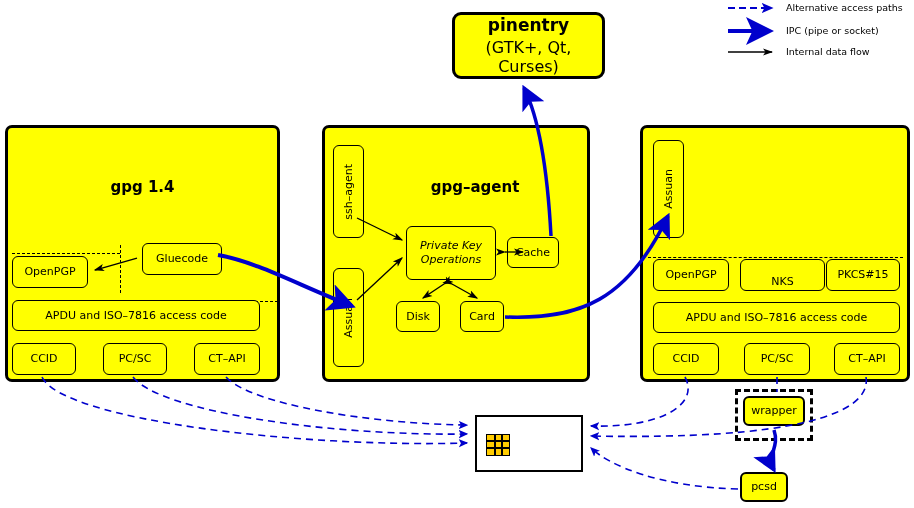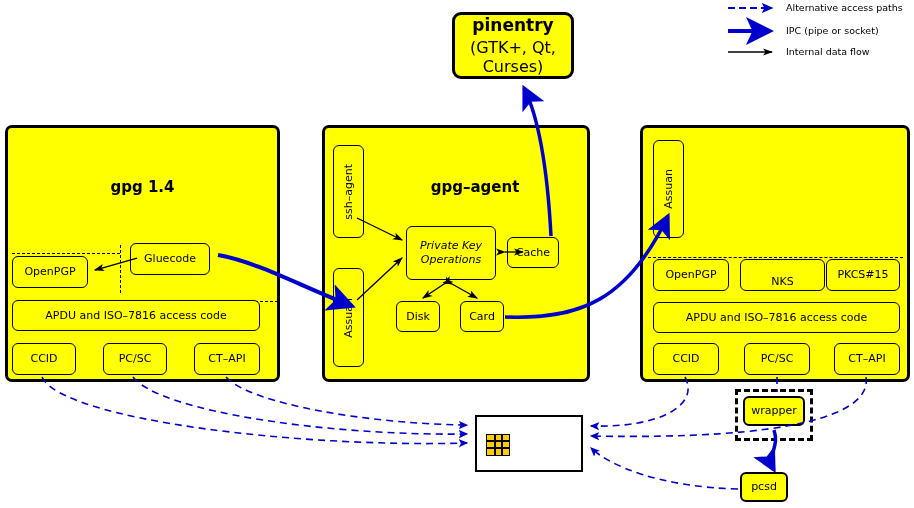--- a/index.html
+++ b/index.html
@@ -35,33 +35,33 @@
 <body>
 
 <div id="stage">
 
   <div>
     <div class="legend" style="left:786px;top:2px;">Alternative access paths</div>
     <div class="legend" style="left:786px;top:25px;">IPC (pipe or socket)</div>
     <div class="legend" style="left:786px;top:46px;">Internal data flow</div>
   </div>
 
-  <div class="box round two-line" style="left:452px;top:12px;width:122px;height:67px;border-width:3px;border-radius:9px;">
+  <div class="box round two-line" style="left:452px;top:12px;width:153px;height:67px;border-width:3px;border-radius:9px;">
     <span class="pin-title">pinentry</span>
     <span class="pin-sub">(GTK+, Qt, Curses)</span>
   </div>
 
   <div class="box outer" style="left:5px;top:125px;width:275px;height:257px;"></div>
   <div class="title" style="left:5px;top:178px;width:275px;">gpg 1.4</div>
 
   <hr class="dotline" style="left:12px;top:245px;width:108px;">
   <div class="dotv" style="left:120px;top:245px;height:48px;"></div>
   <hr class="dotline" style="left:120px;top:293px;width:158px;">
 
-  <div class="box inner" style="left:130px;top:243px;width:80px;height:32px;justify-content:center;">
+  <div class="box inner" style="left:142px;top:243px;width:80px;height:32px;justify-content:center;">
     <span>Gluecode</span>
   </div>
   <div class="box inner" style="left:12px;top:256px;width:76px;height:32px;">
     <span>OpenPGP</span>
   </div>
   <div class="box inner" style="left:12px;top:300px;width:248px;height:31px;">
     <span>APDU and ISO–7816 access code</span>
   </div>
   <div class="box inner" style="left:12px;top:343px;width:64px;height:32px;">
     <span>CCID</span>

